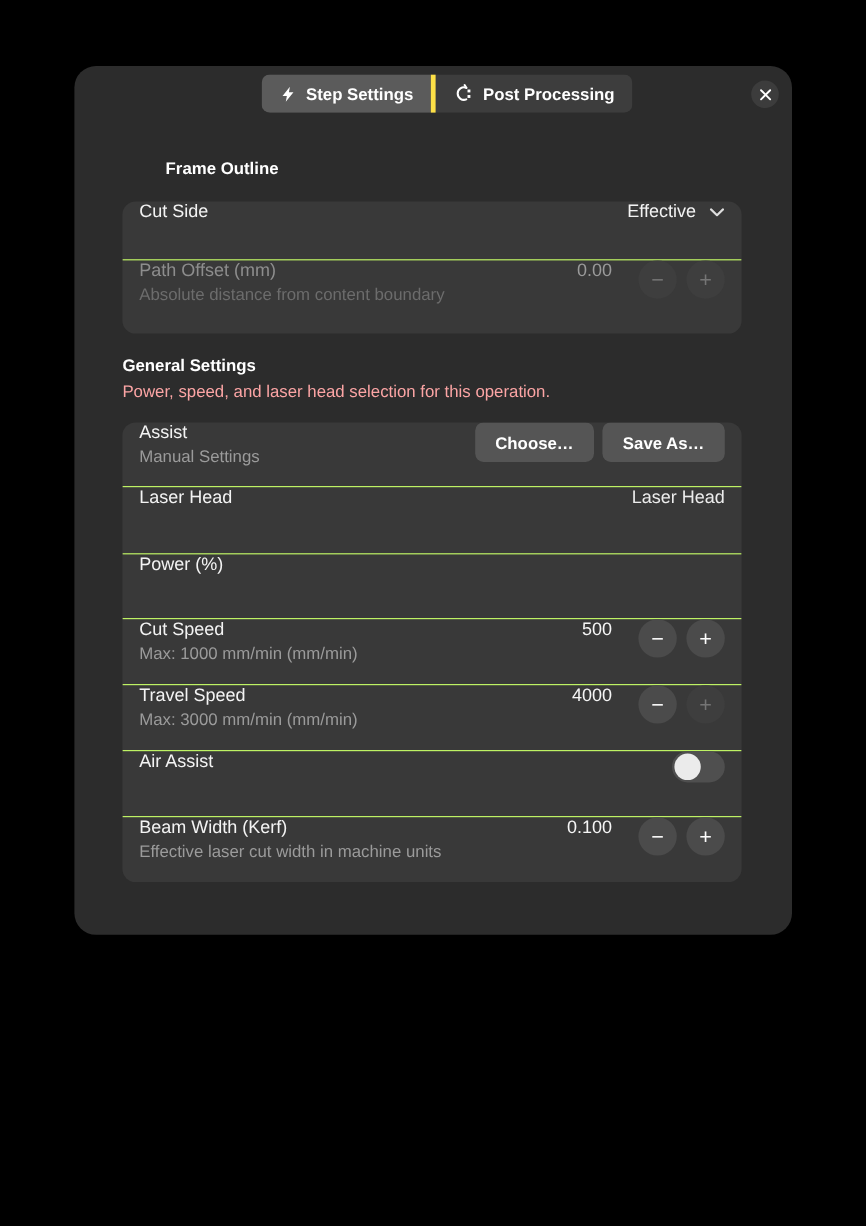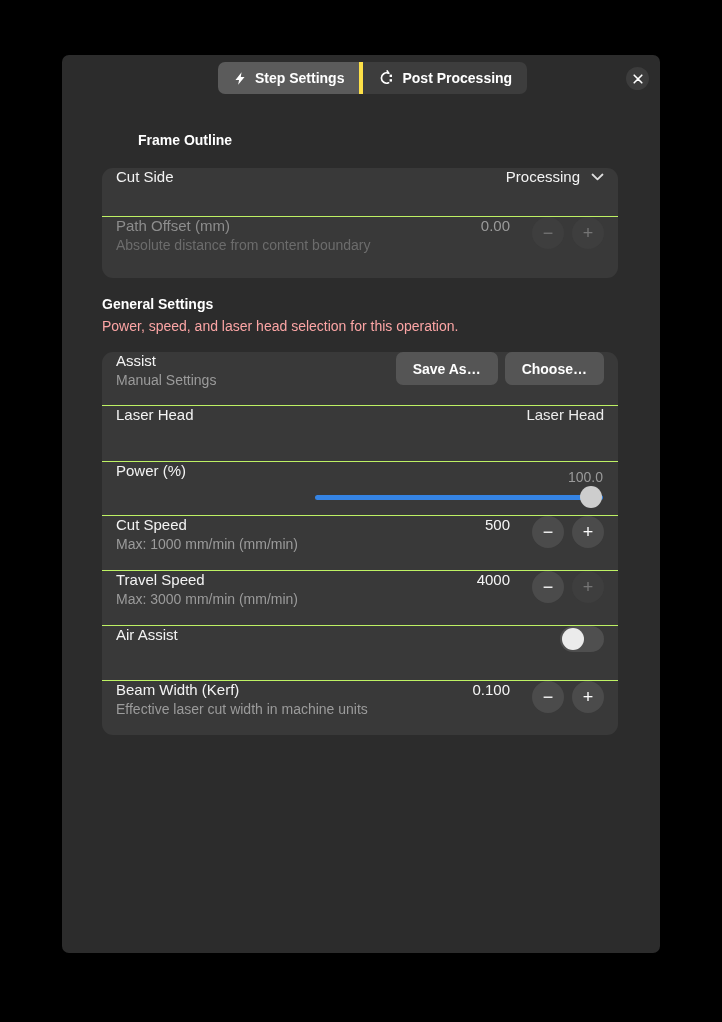--- a/index.html
+++ b/index.html
@@ -3,22 +3,22 @@
 <meta charset="utf-8">
 <style>
   * { box-sizing: border-box; }
   html,body { margin:0; padding:0; }
   body {
     width:722px; height:1022px; background:#000000; overflow:hidden;
     font-family:"Liberation Sans","DejaVu Sans",sans-serif;
     -webkit-user-select:none;
   }
   .dialog {
-    position:absolute; left:62px; top:55px; width:598px; height:898px;
-    background:#2c2c2c; border-radius:7px;padding-left:39px;
+    position:absolute; left:62px; top:55px; width:598px; height:724px;
+    background:#2c2c2c; border-radius:18px;padding-left:39px;
   }
   
   .tab-group {
     position:absolute; left:156px; top:7px; height:32px;
     display:flex; border-radius:7px; overflow:hidden;
   }
   .tab {
     display:flex; align-items:center; gap:8px; padding:0 15px;
     font-size:14px; font-weight:700; color:#ffffff; cursor:default; white-space:nowrap;
   }
@@ -116,21 +116,21 @@
         </svg>
     </span>
   </div>
 
   <div class="section-title" id="frame-title">Frame Outline</div>
 
   <div class="card" id="card1">
     <div class="row h48">
       <div class="row-title">Cut Side</div>
       <div class="combo">
-        <span class="combo-value">Processing</span>
+        <span class="combo-value">Effective</span>
         <span>
           <svg width="13" height="8" viewBox="0 0 13 8">
               <path d="M1.5 1.5 L6.5 6.3 L11.5 1.5" fill="none" stroke="#dddddd" stroke-width="1.8" stroke-linecap="round" stroke-linejoin="round"></path>
             </svg>
         </span>
       </div>
     </div>
     <div class="row h62 disabled-row">
       <div class="titles">
         <div class="row-title">Path Offset (mm)</div>
@@ -147,36 +147,31 @@
   <div class="section-sub">Power, speed, and laser head selection for this operation.</div>
 
   <div class="card" id="card2">
 
     <div class="row h53">
       <div class="titles">
         <div class="row-title">Assist</div>
         <div class="row-sub">Manual Settings</div>
       </div>
       <div class="spacer"></div>
+      <button class="btn">Choose…</button>
       <button class="btn">Save As…</button>
-      <button class="btn">Choose…</button>
     </div>
 
     <div class="row h56">
       <div class="row-title">Laser Head</div>
       <span class="plain-value">Laser Head</span>
     </div>
 
     <div class="row h54">
       <div class="row-title">Power (%)</div>
-      <div class="slider-wrap">
-        <span class="slider-value">100.0</span>
-        <div class="slider-track"></div>
-        <div class="slider-handle"></div>
-      </div>
     </div>
 
     <div class="row h55">
       <div class="titles">
         <div class="row-title">Cut Speed</div>
         <div class="row-sub">Max: 1000 mm/min (mm/min)</div>
       </div>
       <div class="spacer"></div>
       <span class="value">500</span>
       <button class="spin">−</button>

